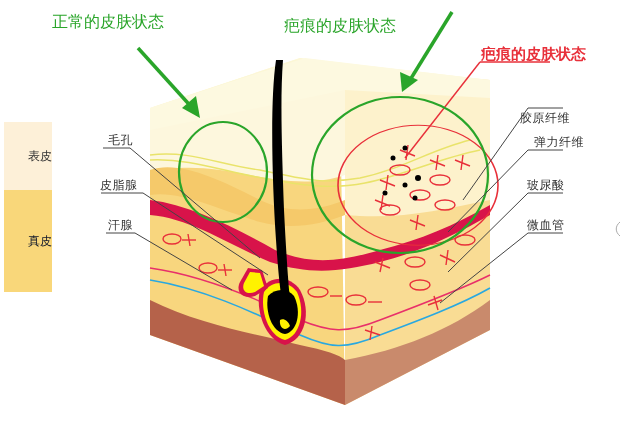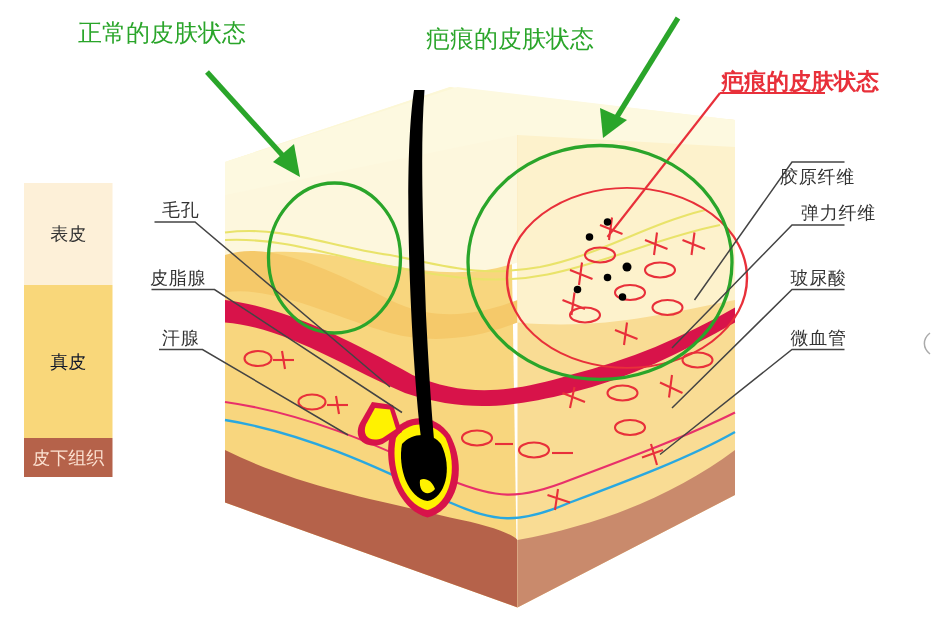--- a/index.html
+++ b/index.html
@@ -2,21 +2,21 @@
 <html><head>
 <meta charset="utf-8">
 <style>
   html, body { margin:0; padding:0; background:#ffffff; }
   body { width:623px; height:423px; position:relative; overflow:hidden;
          font-family:"DejaVu Sans","Liberation Sans",sans-serif; }
   #stage { position:absolute; left:0; top:0; width:623px; height:423px; }
   .lbl { position:absolute; white-space:nowrap; font-size:12px; color:#333; letter-spacing:0.5px; }
   .green-title { position:absolute; font-size:16px; color:#2aa52a; white-space:nowrap; }
   .red-title { position:absolute; font-size:15px; color:#e8303a; font-weight:bold; white-space:nowrap; }
-  .legend-box { position:absolute; left:4px; width:59px; display:flex; align-items:center; justify-content:center; font-size:12px;margin-left:12px; }
+  .legend-box { position:absolute; left:4px; width:48px; display:flex; align-items:center; justify-content:flex-end; font-size:12px; }
 </style>
 </head>
 <body>
 
 <div id="stage">
   <svg width="623" height="423" viewBox="0 0 623 423" xmlns="http://www.w3.org/2000/svg">
 
     <g>
       <path d="M150 152 L340 95 L345 405 L150 335 Z" fill="#f8d67e"></path>
 
@@ -131,23 +131,20 @@
   <div class="green-title" style="left:284px; top:16px;">疤痕的皮肤状态</div>
   <div class="red-title" style="left:481px; top:45px;">疤痕的皮肤状态</div>
 
   
   <div class="legend-box" style="top:122px; height:68px; background:#fdf0d8; color:#333;">
     <span>表皮</span>
   </div>
   <div class="legend-box" style="top:190px; height:102px; background:#f9d77a; color:#0f172a;">
     <span>真皮</span>
   </div>
-  <div class="legend-box" style="top:292px; height:26px; background:#b5624a; color:#fbe0d0;">
-    <span>皮下组织</span>
-  </div>
 
   
   <div class="lbl" style="left:108px; top:132px;">毛孔</div>
   <div class="lbl" style="left:100px; top:177px;">皮脂腺</div>
   <div class="lbl" style="left:108px; top:217px;">汗腺</div>
 
   
   <div class="lbl" style="left:520px; top:110px;">胶原纤维</div>
   <div class="lbl" style="left:500px; top:134px;margin-left:34px;">弹力纤维</div>
   <div class="lbl" style="left:527px; top:177px;">玻尿酸</div>

